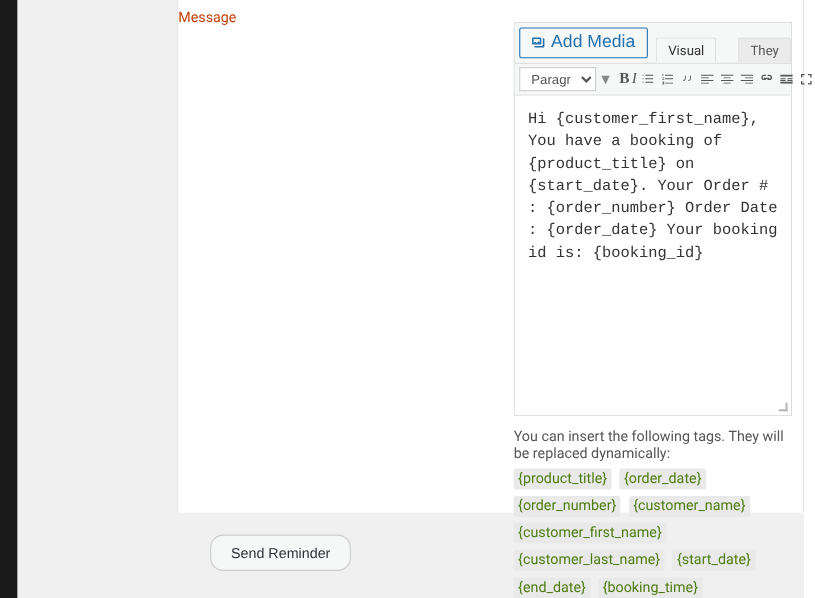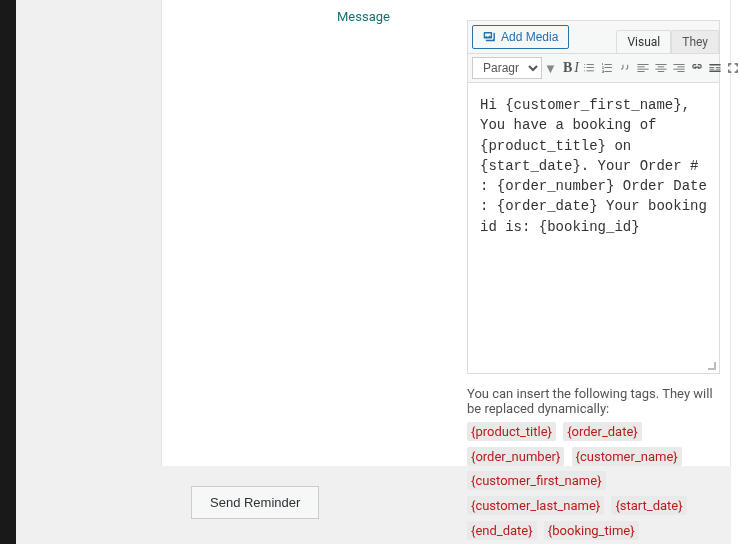--- a/index.html
+++ b/index.html
@@ -14,23 +14,22 @@
     display: flex;
   }
   .admin-sidebar {
     width: 16px;
     background: #191919;
     flex-shrink: 0;
   }
   .label-col {
     width: 305px;
     flex-shrink: 0;
-    padding-left: 175px;
     padding-top: 9px;
-    color: #0f766e;
+    color: #c2410c;
     font-size: 13px;
     position: absolute;
     left: 0;
   }
   .field-col {
     margin-left: 305px;
     flex: 1;
   }
   .editor-wrap {
     border: 1px solid #ddd;
@@ -46,29 +45,29 @@
     position: relative;
   }
   .add-media-btn {
     display: inline-flex;
     align-items: center;
     gap: 4px;
     background: #f6f7f7;
     border: 1px solid #2271b1;
     color: #2271b1;
     padding: 4px 10px;
-    font-size: 12px;
+    font-size: 16px;
     cursor: pointer;
     margin-bottom: 4px;
     border-radius: 2px;
   }
   .add-media-btn svg { width: 14px; height: 14px; }
   .editor-tabs {
     display: flex;
-    gap: 0;
+    gap: 20px;
     align-self: flex-end;
     align-items: center;
   }
   .editor-tab {
     background: #ebebeb;
     border: 1px solid #ddd;
     border-bottom: none;
     padding: 4px 10px;
     font-size: 12px;
     color: #555;
@@ -145,40 +144,40 @@
   }
   .tags-list {
     margin-top: 4px;
     line-height: 1.9;
   }
   .tag-chip {
     display: inline;
     background: #e9e9e9;
     padding: 2px 4px;
     border-radius: 2px;
-    color: #b91c1c;
+    color: #4d7c0f;
     font-size: 13px;
     margin-right: 4px;
     white-space: nowrap;
   }
   .button-row {
     margin-left: 160px;
     margin-top: 0;
     padding: 20px 0 30px 15px;
     display: flex;
     gap: 40px;
   }
   .action-btn {
     background: #f6f7f7;
     border: 1px solid #ccc;
     color: #2c3338;
     padding: 8px 18px;
     font-size: 13px;
     cursor: pointer;
-    border-radius: 0;
+    border-radius: 12px;
   }
   .outer-wrap {
     position: absolute;
     left: 16px;
     right: 10px;
     top: 0;
     bottom: 0;
     background: #f0f0f1;
   }
   .panel-bg {

